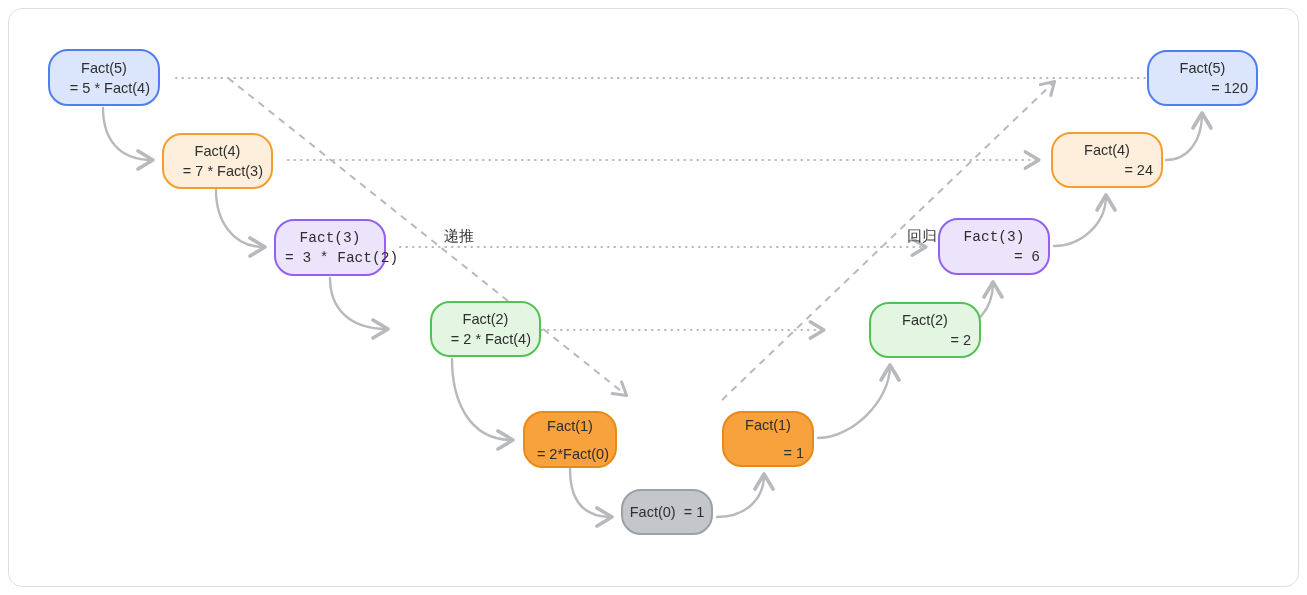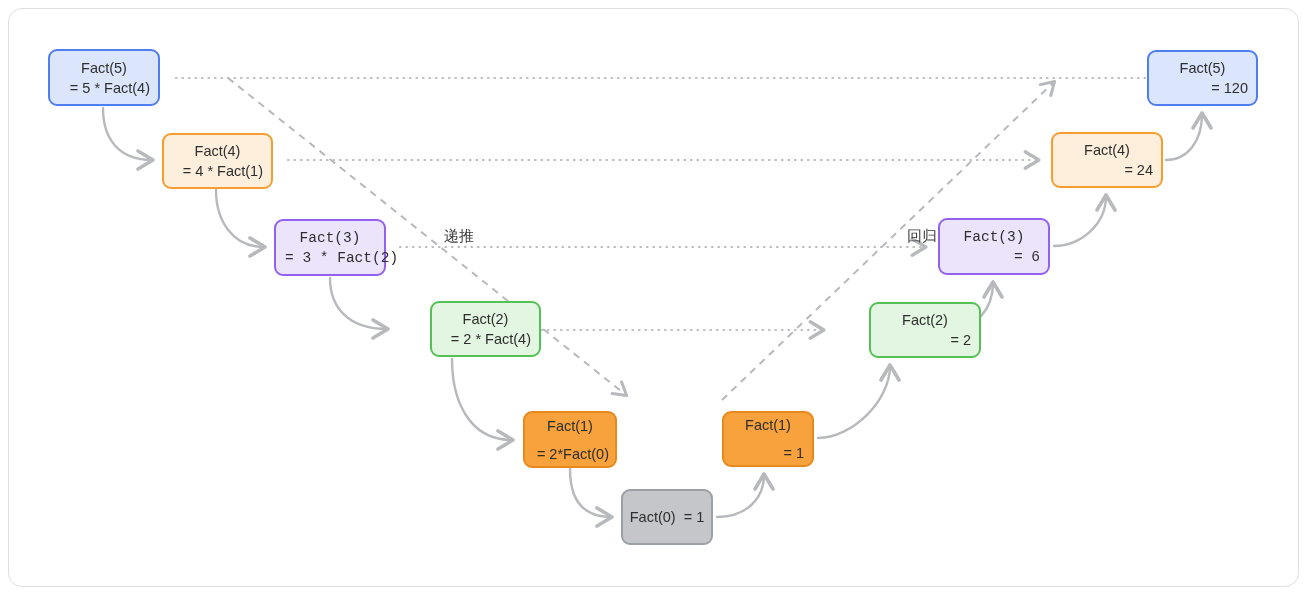--- a/index.html
+++ b/index.html
@@ -21,21 +21,21 @@
     position:absolute;left:8px;top:8px;width:1291px;height:579px;
     background:#ffffff;border:1.5px solid var(--card-border);
     border-radius:14px;box-sizing:border-box;
   }
   svg.wires{position:absolute;left:0;top:0;}
   .wire{fill:none;stroke:var(--connector);}
   .curve{stroke-width:2.4;stroke-linecap:round;}
   .dotted{stroke-width:2.2;stroke-linecap:round;stroke-dasharray:0.5 6;}
   .dashed{stroke-width:2;stroke-linecap:butt;stroke-dasharray:7 6;}
   .node{
-    position:absolute;box-sizing:border-box;border-radius:9px;border:2px solid;
+    position:absolute;box-sizing:border-box;border-radius:20px;border:2px solid;
     display:flex;flex-direction:column;justify-content:center;
     font-size:14.5px;line-height:20px;padding:4px 8px;
   }
   .node-title{text-align:center;white-space:nowrap;}
   .node-detail{text-align:right;padding-left:1px;white-space:nowrap;}
   .node.single{flex-direction:row;align-items:center;justify-content:center;}
   .base-text{white-space:pre;}
   .blue{background:var(--blue-fill);border-color:var(--blue-border);}
   .peach{background:var(--peach-fill);border-color:var(--peach-border);}
   .purple{background:var(--purple-fill);border-color:var(--purple-border);font-family:Liberation Mono, monospace;}
@@ -78,36 +78,36 @@
   <path class="wire curve" d="M 1054 246 C 1080 246, 1106 225, 1106 196" marker-end="url(#arrow)"></path>
   <path class="wire curve" d="M 1166 160 C 1187 160, 1202 142, 1202 114" marker-end="url(#arrow)"></path>
 </svg>
 
 <div class="node blue" style="left:48px;top:49px;width:112px;height:57px">
   <div class="node-title">Fact(5)</div>
   <div class="node-detail">= 5 * Fact(4)</div>
 </div>
 <div class="node peach" style="left:162px;top:133px;width:111px;height:56px">
   <div class="node-title">Fact(4)</div>
-  <div class="node-detail">= 4 * Fact(1)</div>
+  <div class="node-detail">= 7 * Fact(3)</div>
 </div>
 <div class="node purple" style="left:274px;top:219px;width:112px;height:57px">
   <div class="node-title">Fact(3)</div>
   <div class="node-detail">= 3 * Fact(2)</div>
 </div>
 <div class="node green" style="left:397px;top:301px;width:111px;height:56px">
   <div class="node-title">Fact(2)</div>
   <div class="node-detail">= 2 * Fact(4)</div>
 </div>
 <div class="node orange" style="left:523px;top:411px;width:94px;height:57px;padding:4px 6px">
   <div class="node-title">Fact(1)</div>
   <div class="node-detail">= 2*Fact(0)</div>
 </div>
 
-<div class="node gray single" style="left:621px;top:489px;width:92px;height:56px">
+<div class="node gray single" style="left:621px;top:489px;width:92px;height:46px">
   <div class="base-text">Fact(0)  = 1</div>
 </div>
 
 <div class="node orange" style="left:722px;top:411px;width:92px;height:56px">
   <div class="node-title">Fact(1)</div>
   <div class="node-detail">= 1</div>
 </div>
 <div class="node green" style="left:836px;top:302px;width:112px;height:56px">
   <div class="node-title">Fact(2)</div>
   <div class="node-detail">= 2</div>

